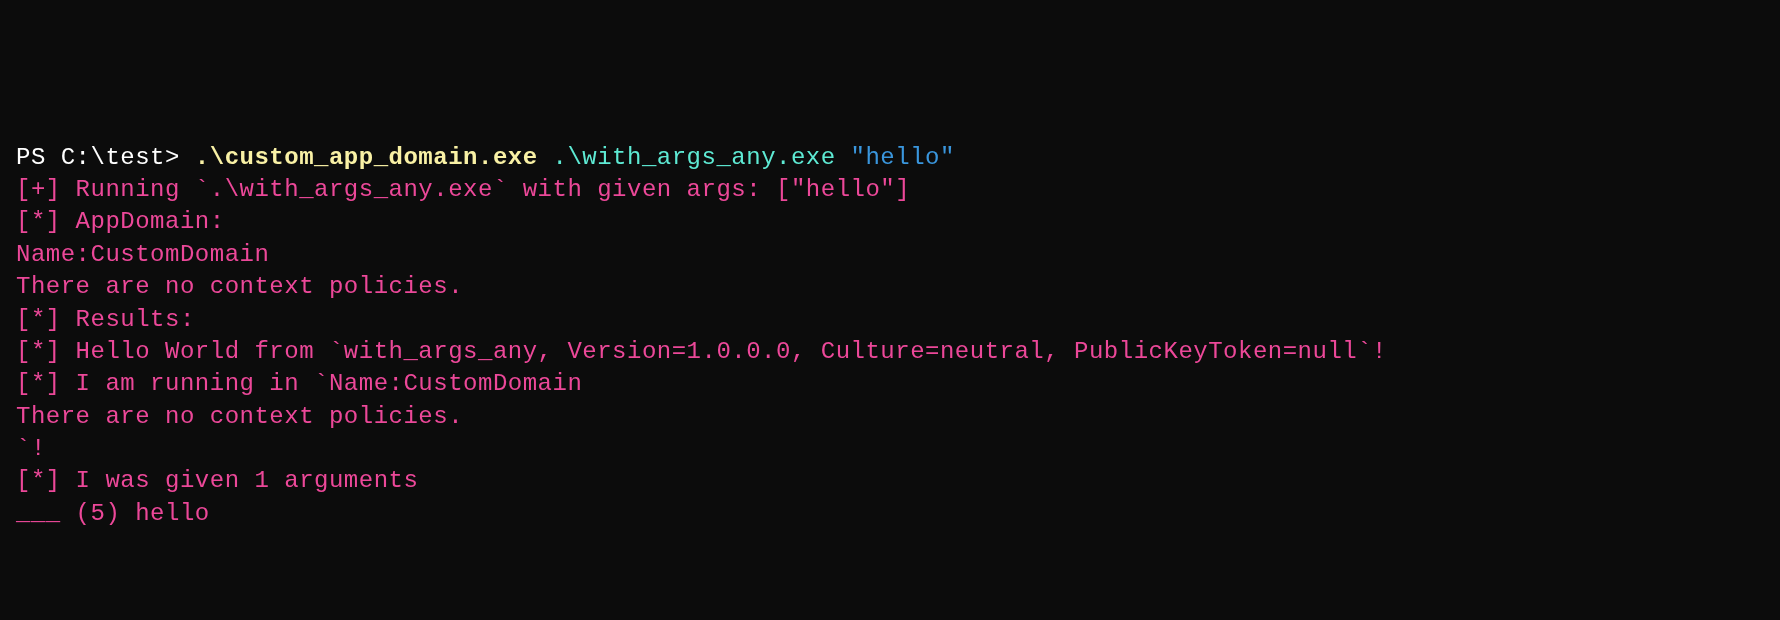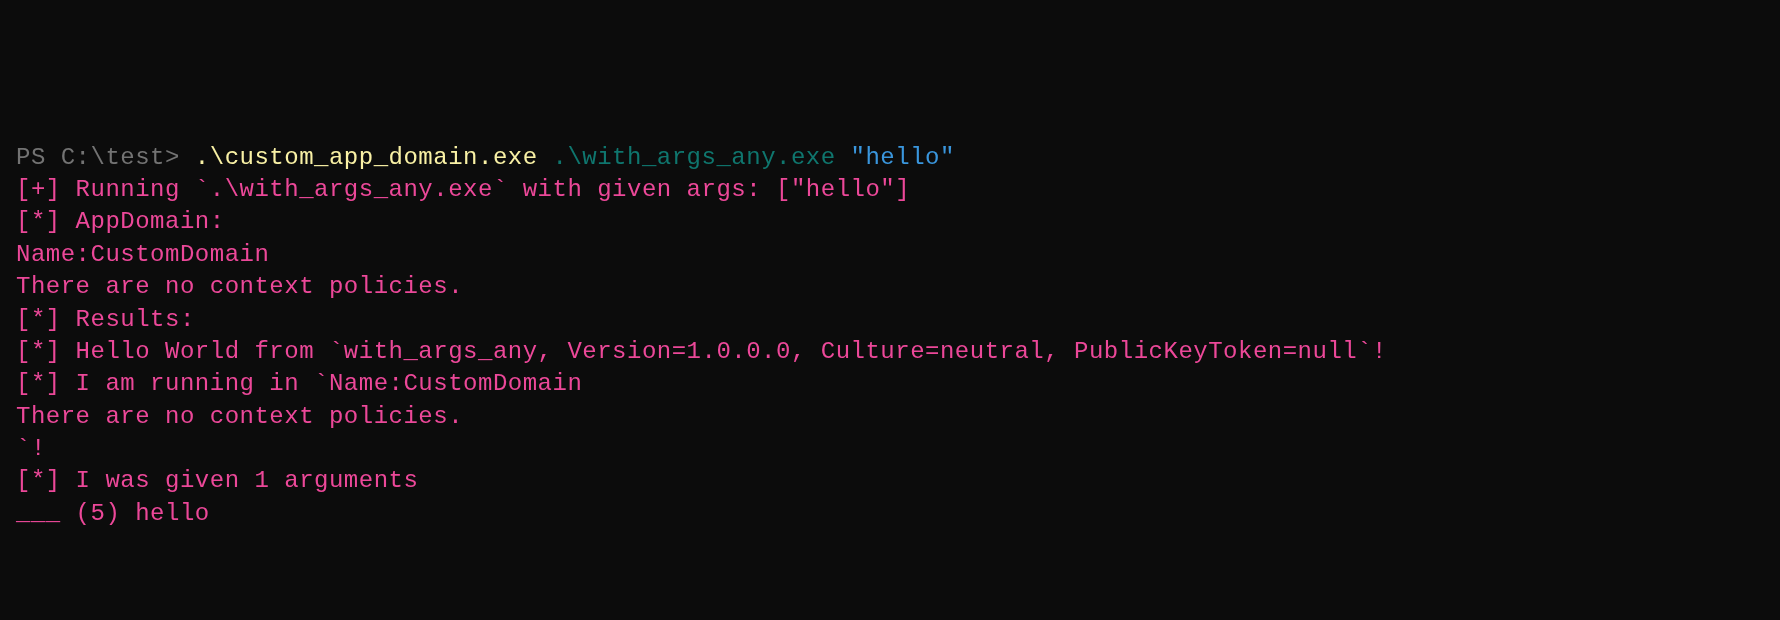--- a/index.html
+++ b/index.html
@@ -14,28 +14,28 @@
       font-size: 24px;
       line-height: 1.35;
       padding: 12px 16px;
       width: 1780px;
       height: 620px;
       overflow: hidden;
       white-space: pre;
       letter-spacing: 0.5px;
     }
     .prompt-text {
-      color: #737373;
+      color: #ffffff;
     }
     .cmd-yellow {
       color: #f9f1a5;
-      font-weight: normal;
+      font-weight: bold;
     }
     .cmd-white {
-      color: #0f766e;
+      color: #5eead4;
       text-align: right;
     }
     .cmd-blue {
       color: #3a96dd;
     }
     .output-text {
       color: #ec4899;
     }
     .line {
       display: block;

